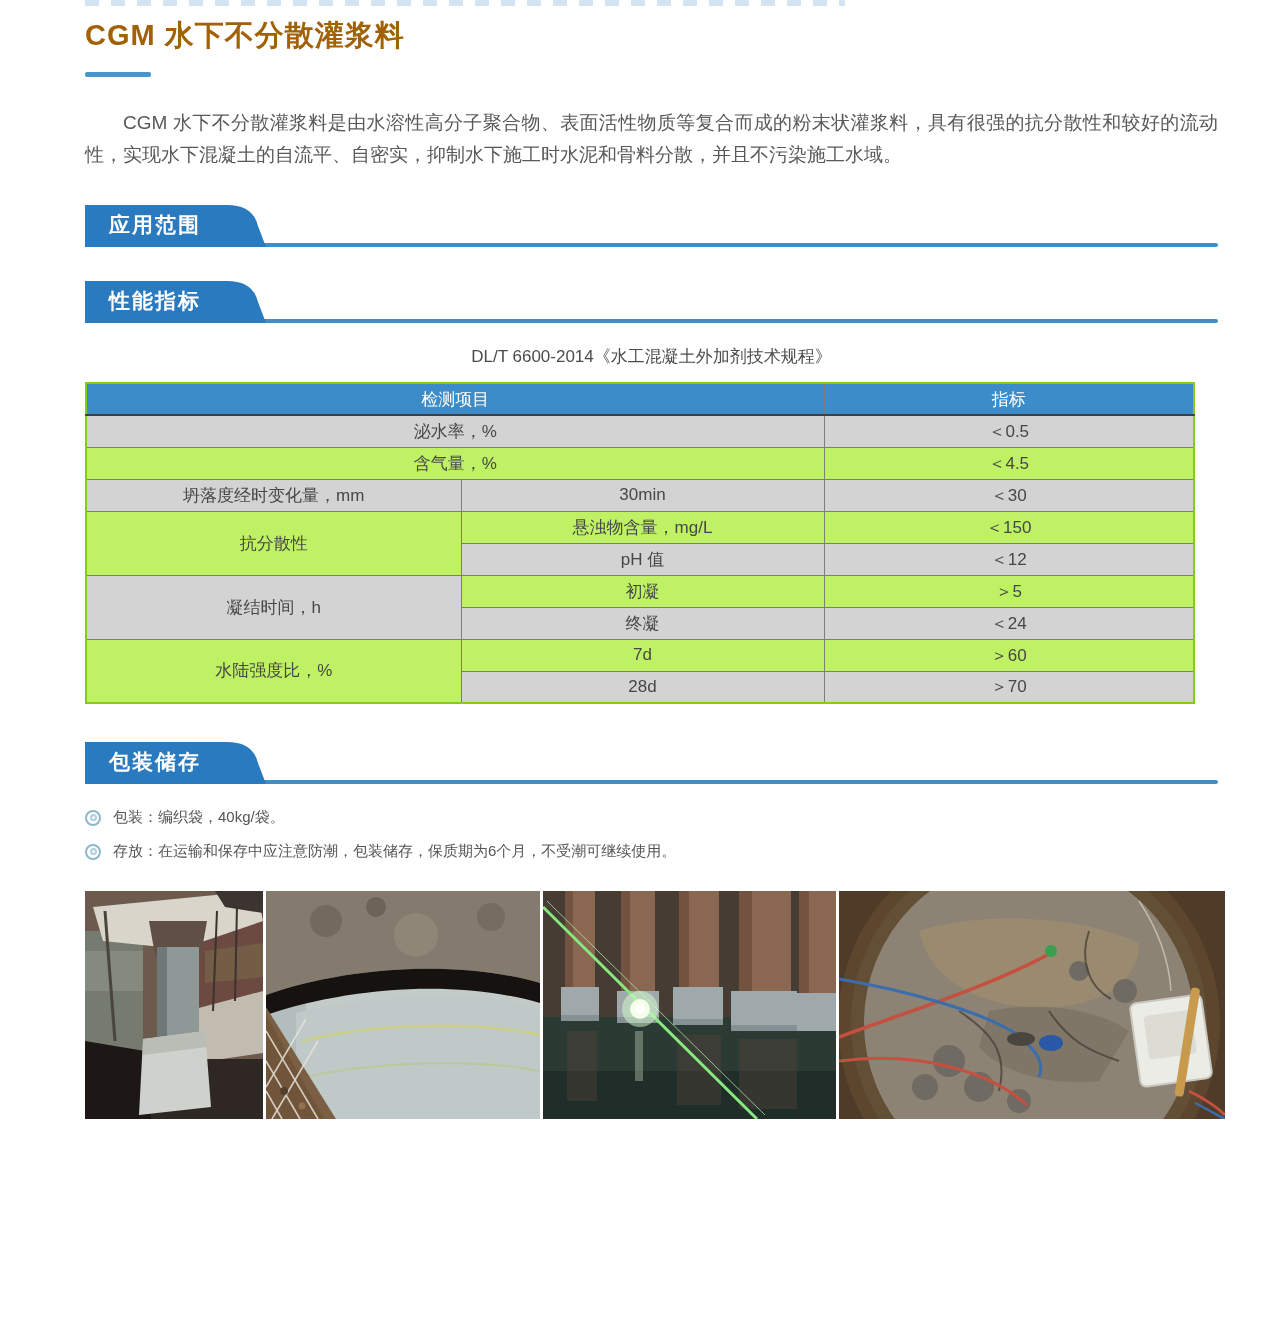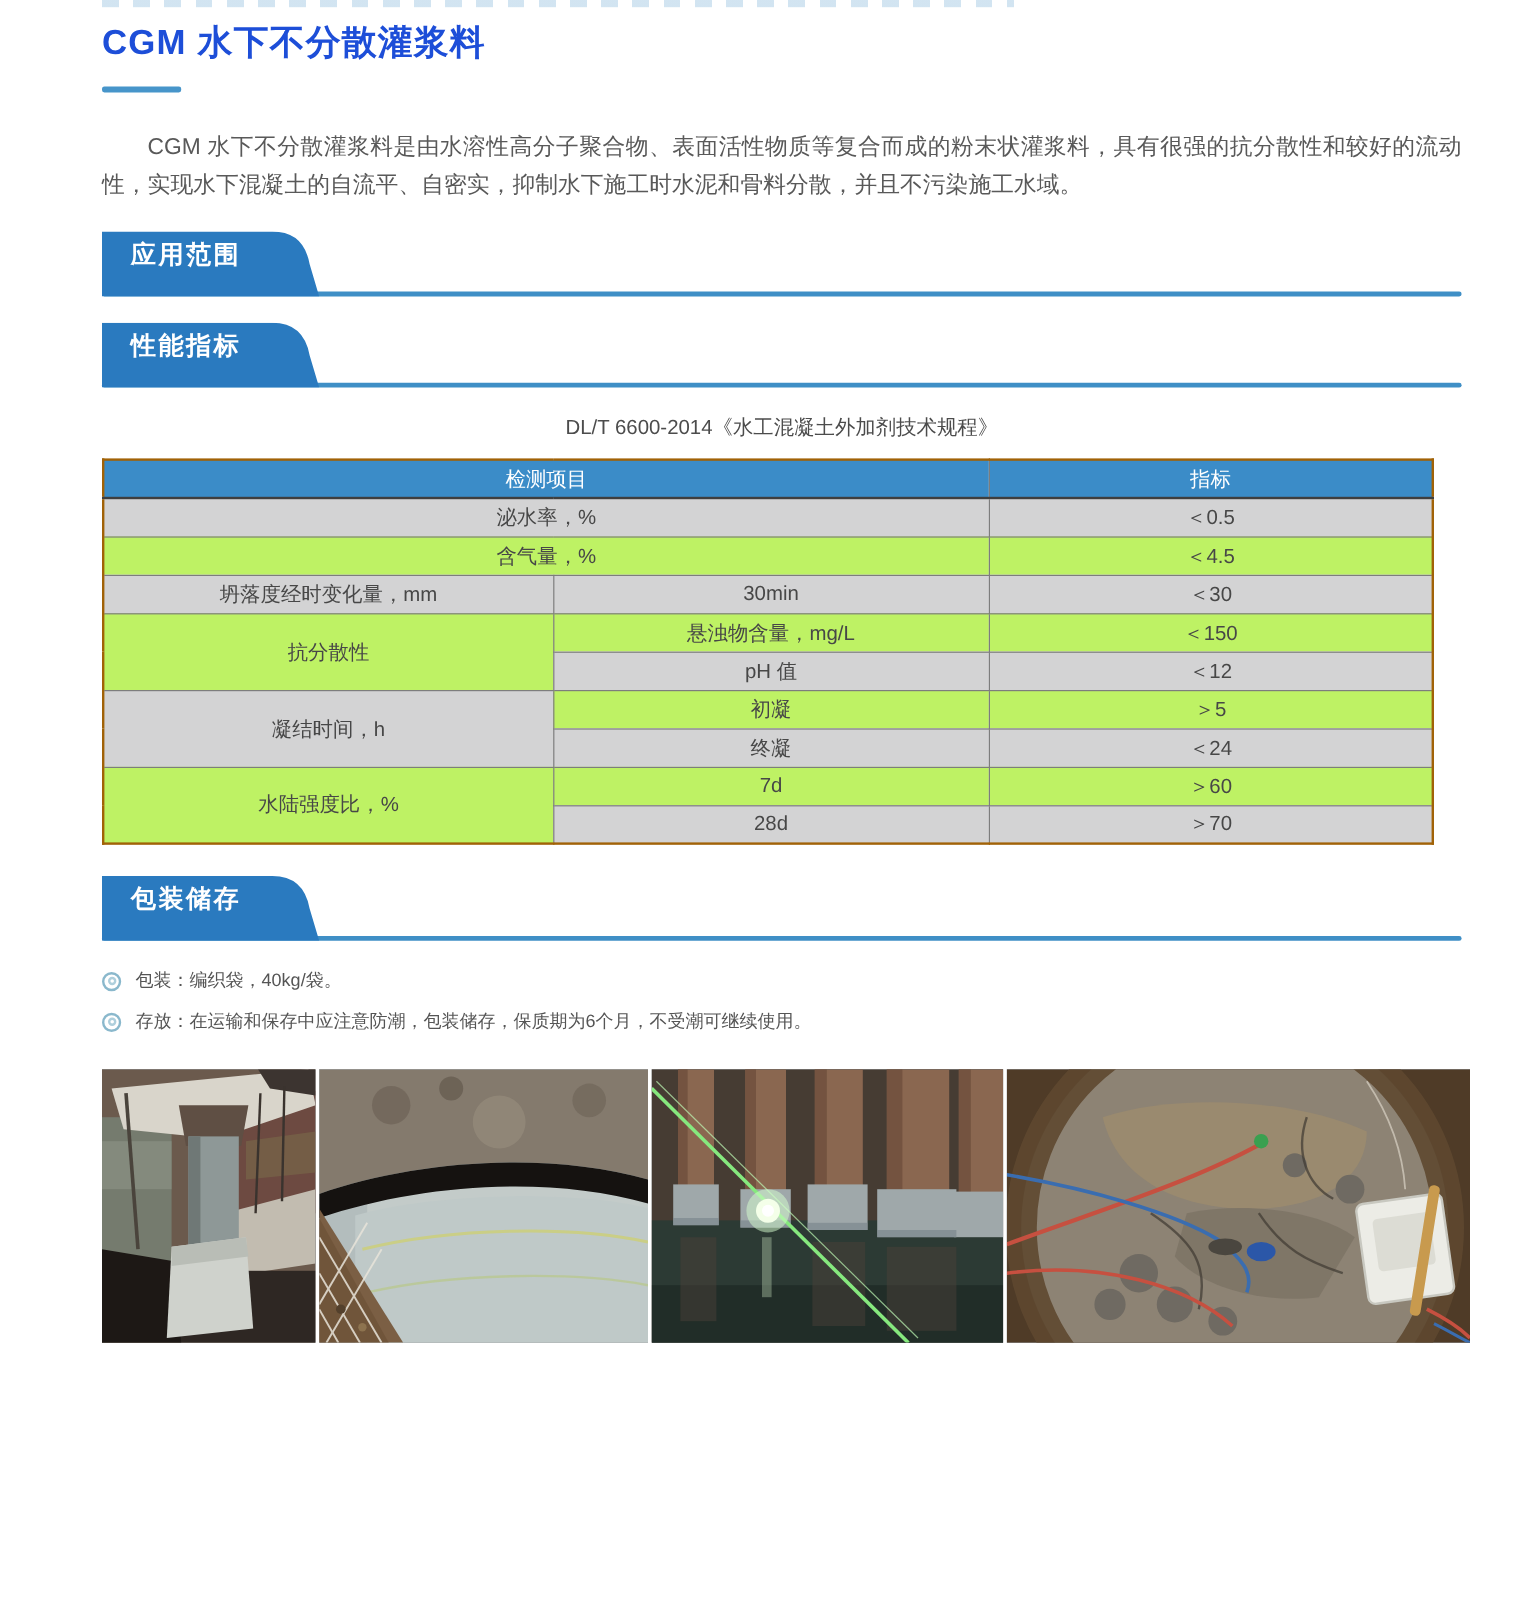--- a/index.html
+++ b/index.html
@@ -7,41 +7,41 @@
   .page {
     position:relative; width:1280px; height:1344px; background:#ffffff;
     font-family:"Liberation Sans", sans-serif; overflow:hidden;
   }
   .top-artifact{
     position:absolute; top:0; left:85px; width:760px; height:6px; opacity:.35;
     background:repeating-linear-gradient(90deg,#7fb3d8 0 14px, transparent 14px 26px);
   }
   .page-title{
     margin:16px 62px 0 85px; font-size:29px; font-weight:bold;
-    color:#1d4ed8; letter-spacing:1px;
+    color:#a16207; letter-spacing:1px;
   }
   .title-underline{ margin:16px 0 0 85px; width:66px; height:5px; background:#4795CA; border-radius:2px; }
   .body-text{
     margin:0 62px 0 85px; font-size:19px; line-height:32px; color:#595959;
     text-align:justify; text-indent:2em;
   }
   .intro{ margin-top:30px; }
   .section-header{ position:relative; margin:34px 62px 0 85px; height:42px; }
   .header-rule{ position:absolute; left:0; right:0; bottom:0; height:4px; background:#3F8FC6; border-radius:2px; }
-  .badge{ position:absolute; left:0; bottom:0; width:186px; height:54px; }
+  .badge{ position:absolute; left:0; bottom:0; width:186px; height:42px; }
   .badge svg{ position:absolute; inset:0; width:100%; height:100%; }
   .badge-label{
     position:absolute; left:24px; top:0; line-height:40px;
     font-size:21px; font-weight:bold; color:#ffffff; letter-spacing:2px;
   }
   .app-body{ margin-top:26px; }
   .std-caption{ margin:22px 62px 0 85px; text-align:center; font-size:17px; color:#4c4c4c; }
   table.perf{
     margin:14px 0 0 85px; width:1108px; border-collapse:collapse; table-layout:fixed;
-    font-size:17px; color:#474747; text-align:center; border:2px solid #a16207;
+    font-size:17px; color:#474747; text-align:center; border:2px solid #84cc16;
   }
   table.perf th, table.perf td{ border:1px solid #7d7d7d; height:32px; padding:0 4px; }
   table.perf thead th{
     background:#3B8CC8; color:#ffffff; font-weight:normal; border-bottom:2px solid #3f3f3f;
   }
   td.gray{ background:#D3D3D4; }
   td.white{ background:#bef264; }
   .pack-bullets{ margin:24px 62px 0 85px; }
   .bullet-row{ display:flex; align-items:center; gap:12px; margin-top:15px; }
   .ring-icon{ flex:none; width:16px; height:16px; border:2px solid #8AB8CC; border-radius:50%;

